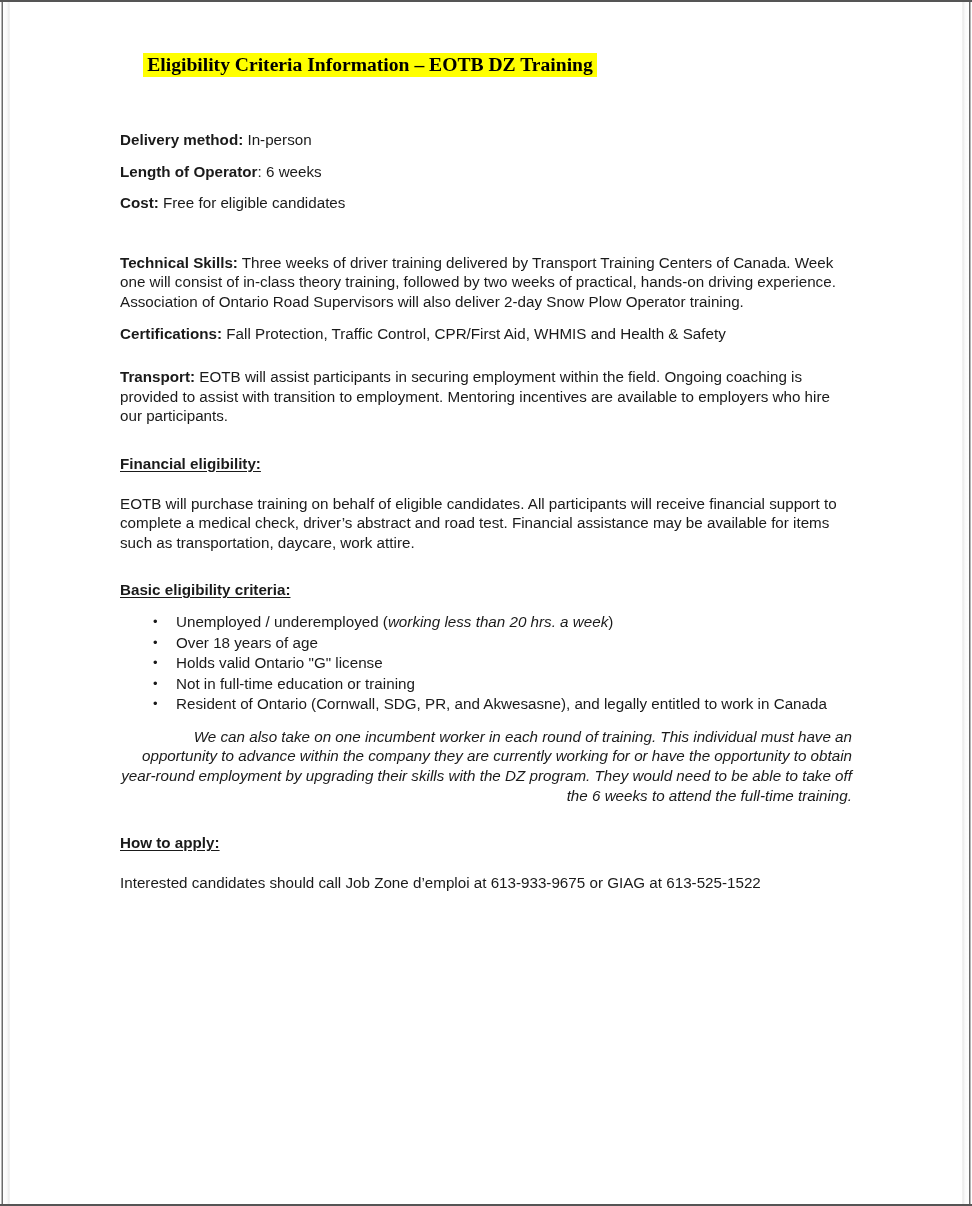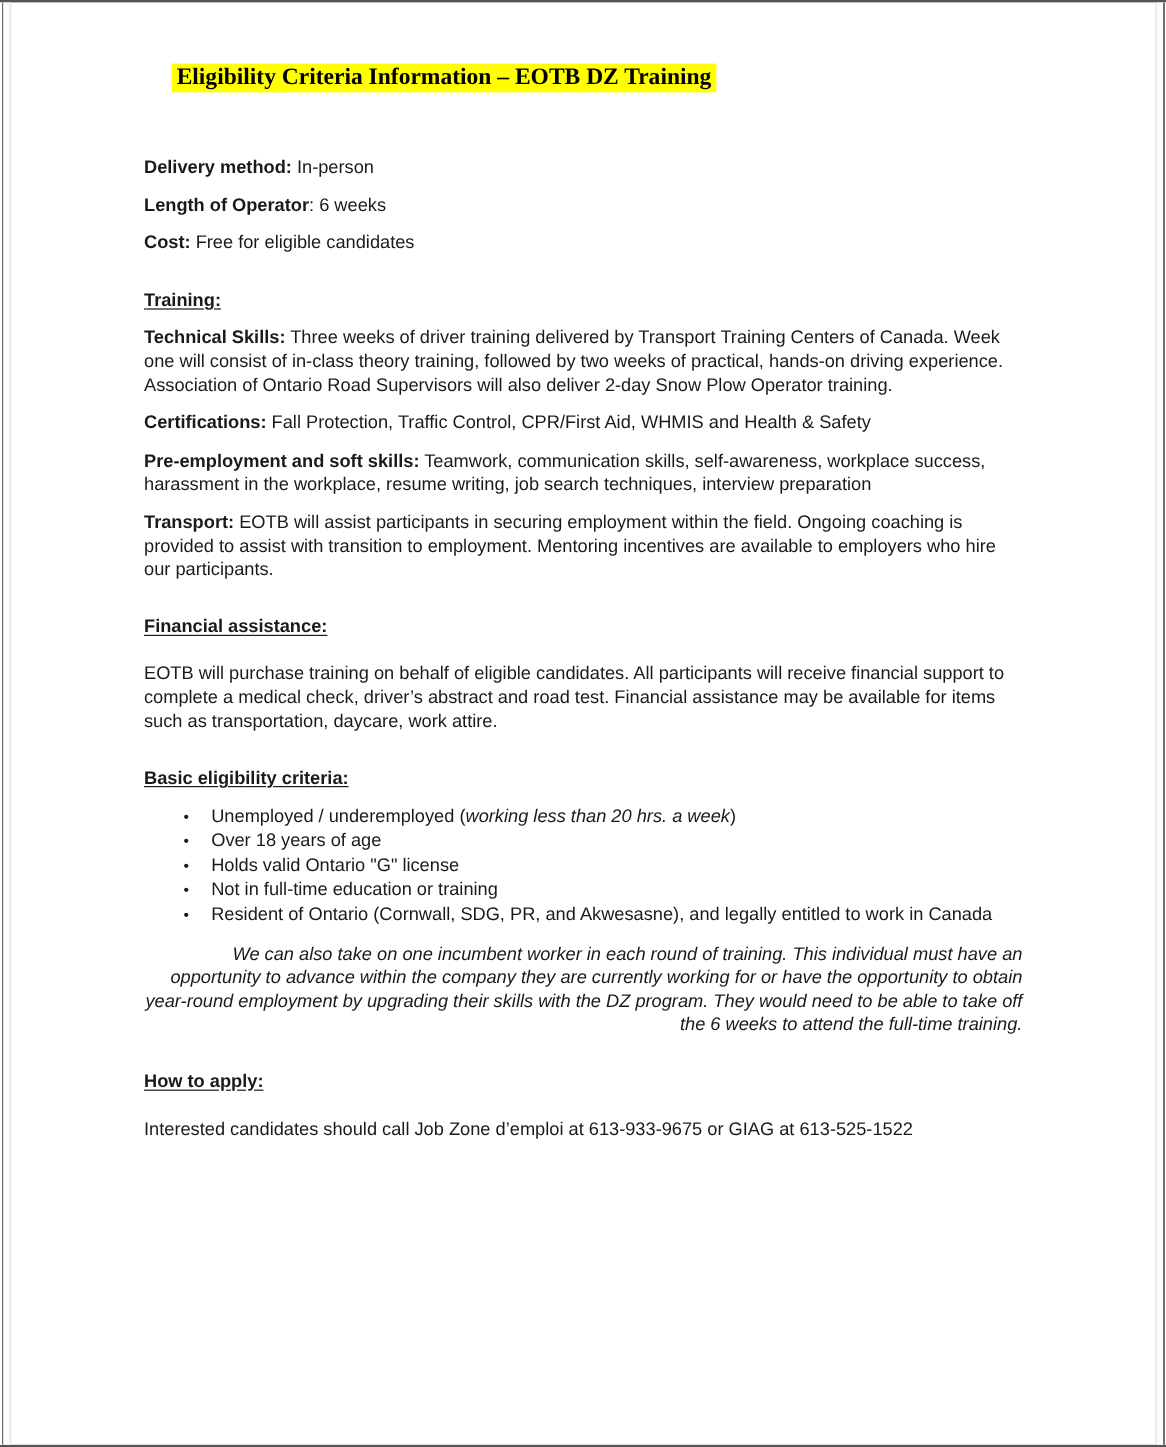--- a/index.html
+++ b/index.html
@@ -121,41 +121,39 @@
       <div class="gap-sm"></div>
 
       <p class="para"><span class="bold">Length of Operator</span><span>: 6 weeks</span></p>
 
       <div class="gap-sm"></div>
 
       <p class="para"><span class="bold">Cost:</span><span> Free for eligible candidates</span></p>
 
       <div class="gap-lg"></div>
 
-      <p class="para sec-head">Training:</p>
 
       <div class="gap-sm"></div>
 
       <p class="para"><span class="bold">Technical Skills:</span><span> Three weeks of driver training delivered by Transport Training Centers of Canada. Week one will consist of in-class theory training, followed by two weeks of practical, hands-on driving experience. Association of Ontario Road Supervisors will also deliver 2-day Snow Plow Operator training.</span></p>
 
       <div class="gap-sm"></div>
 
       <p class="para"><span class="bold">Certifications:</span><span> Fall Protection, Traffic Control, CPR/First Aid, WHMIS and Health &amp; Safety</span></p>
 
       <div class="gap-sm"></div>
 
-      <p class="para"><span class="bold">Pre-employment and soft skills:</span><span> Teamwork, communication skills, self-awareness, workplace success, harassment in the workplace, resume writing, job search techniques, interview preparation</span></p>
 
       <div class="gap-sm"></div>
 
       <p class="para"><span class="bold">Transport:</span><span> EOTB will assist participants in securing employment within the field. Ongoing coaching is provided to assist with transition to employment. Mentoring incentives are available to employers who hire our participants.</span></p>
 
       <div class="gap-lg"></div>
 
-      <p class="para sec-head">Financial assistance:</p>
+      <p class="para sec-head">Financial eligibility:</p>
 
       <div class="gap-md"></div>
 
       <p class="para">EOTB will purchase training on behalf of eligible candidates. All participants will receive financial support to complete a medical check, driver’s abstract and road test. Financial assistance may be available for items such as transportation, daycare, work attire.</p>
 
       <div class="gap-lg"></div>
 
       <p class="para sec-head">Basic eligibility criteria:</p>
 
       <div class="gap-sm"></div>

